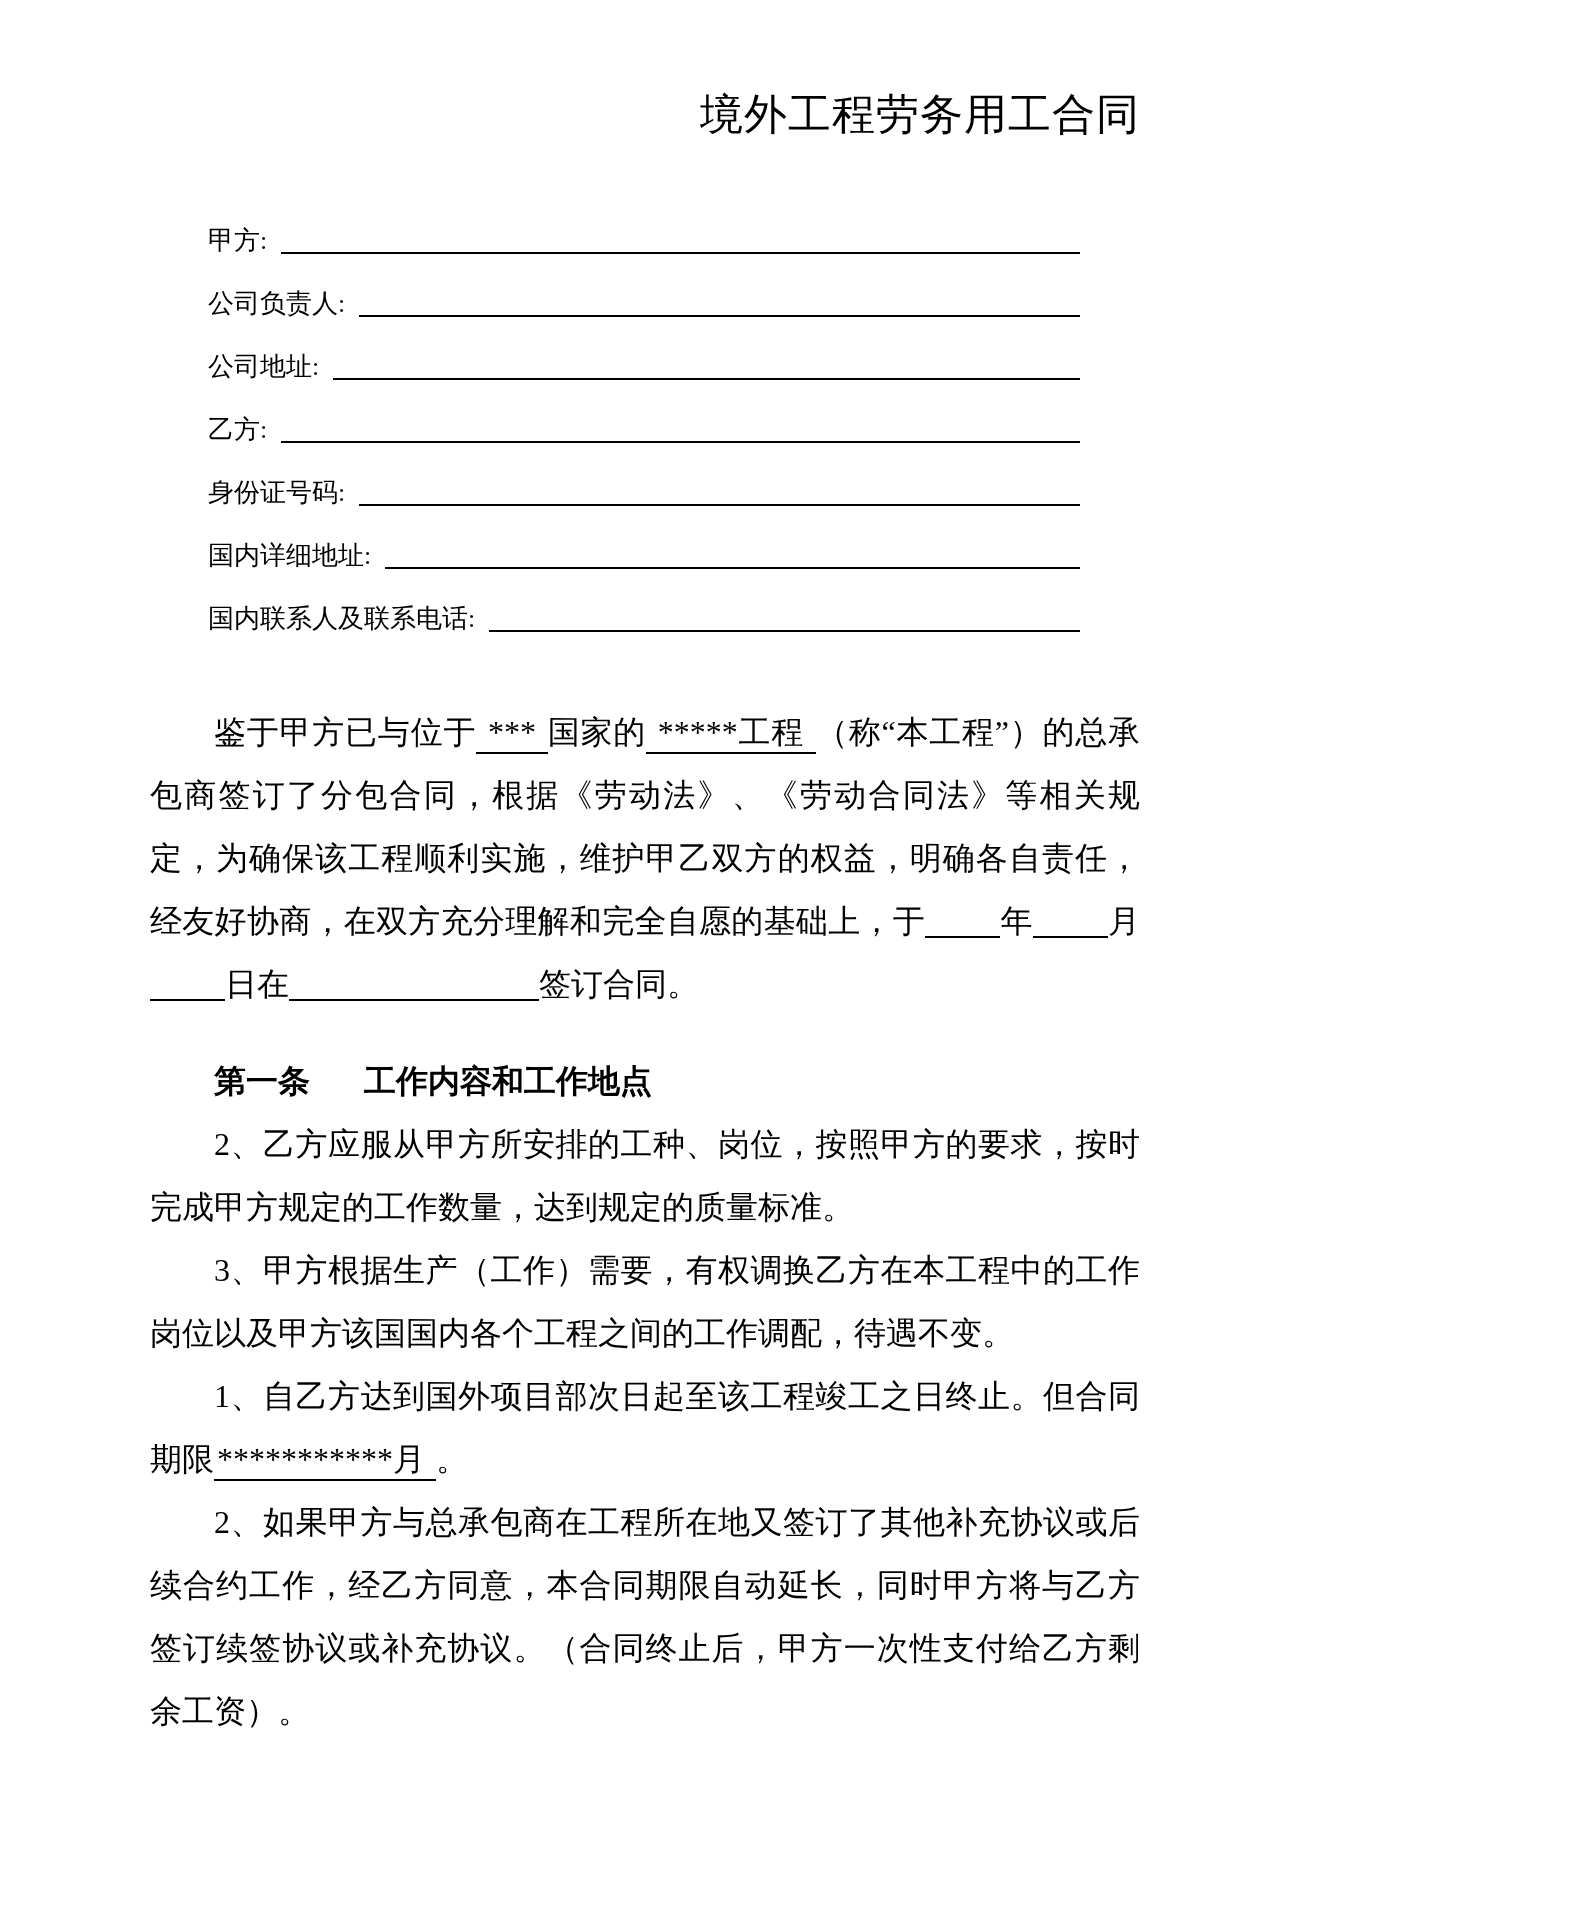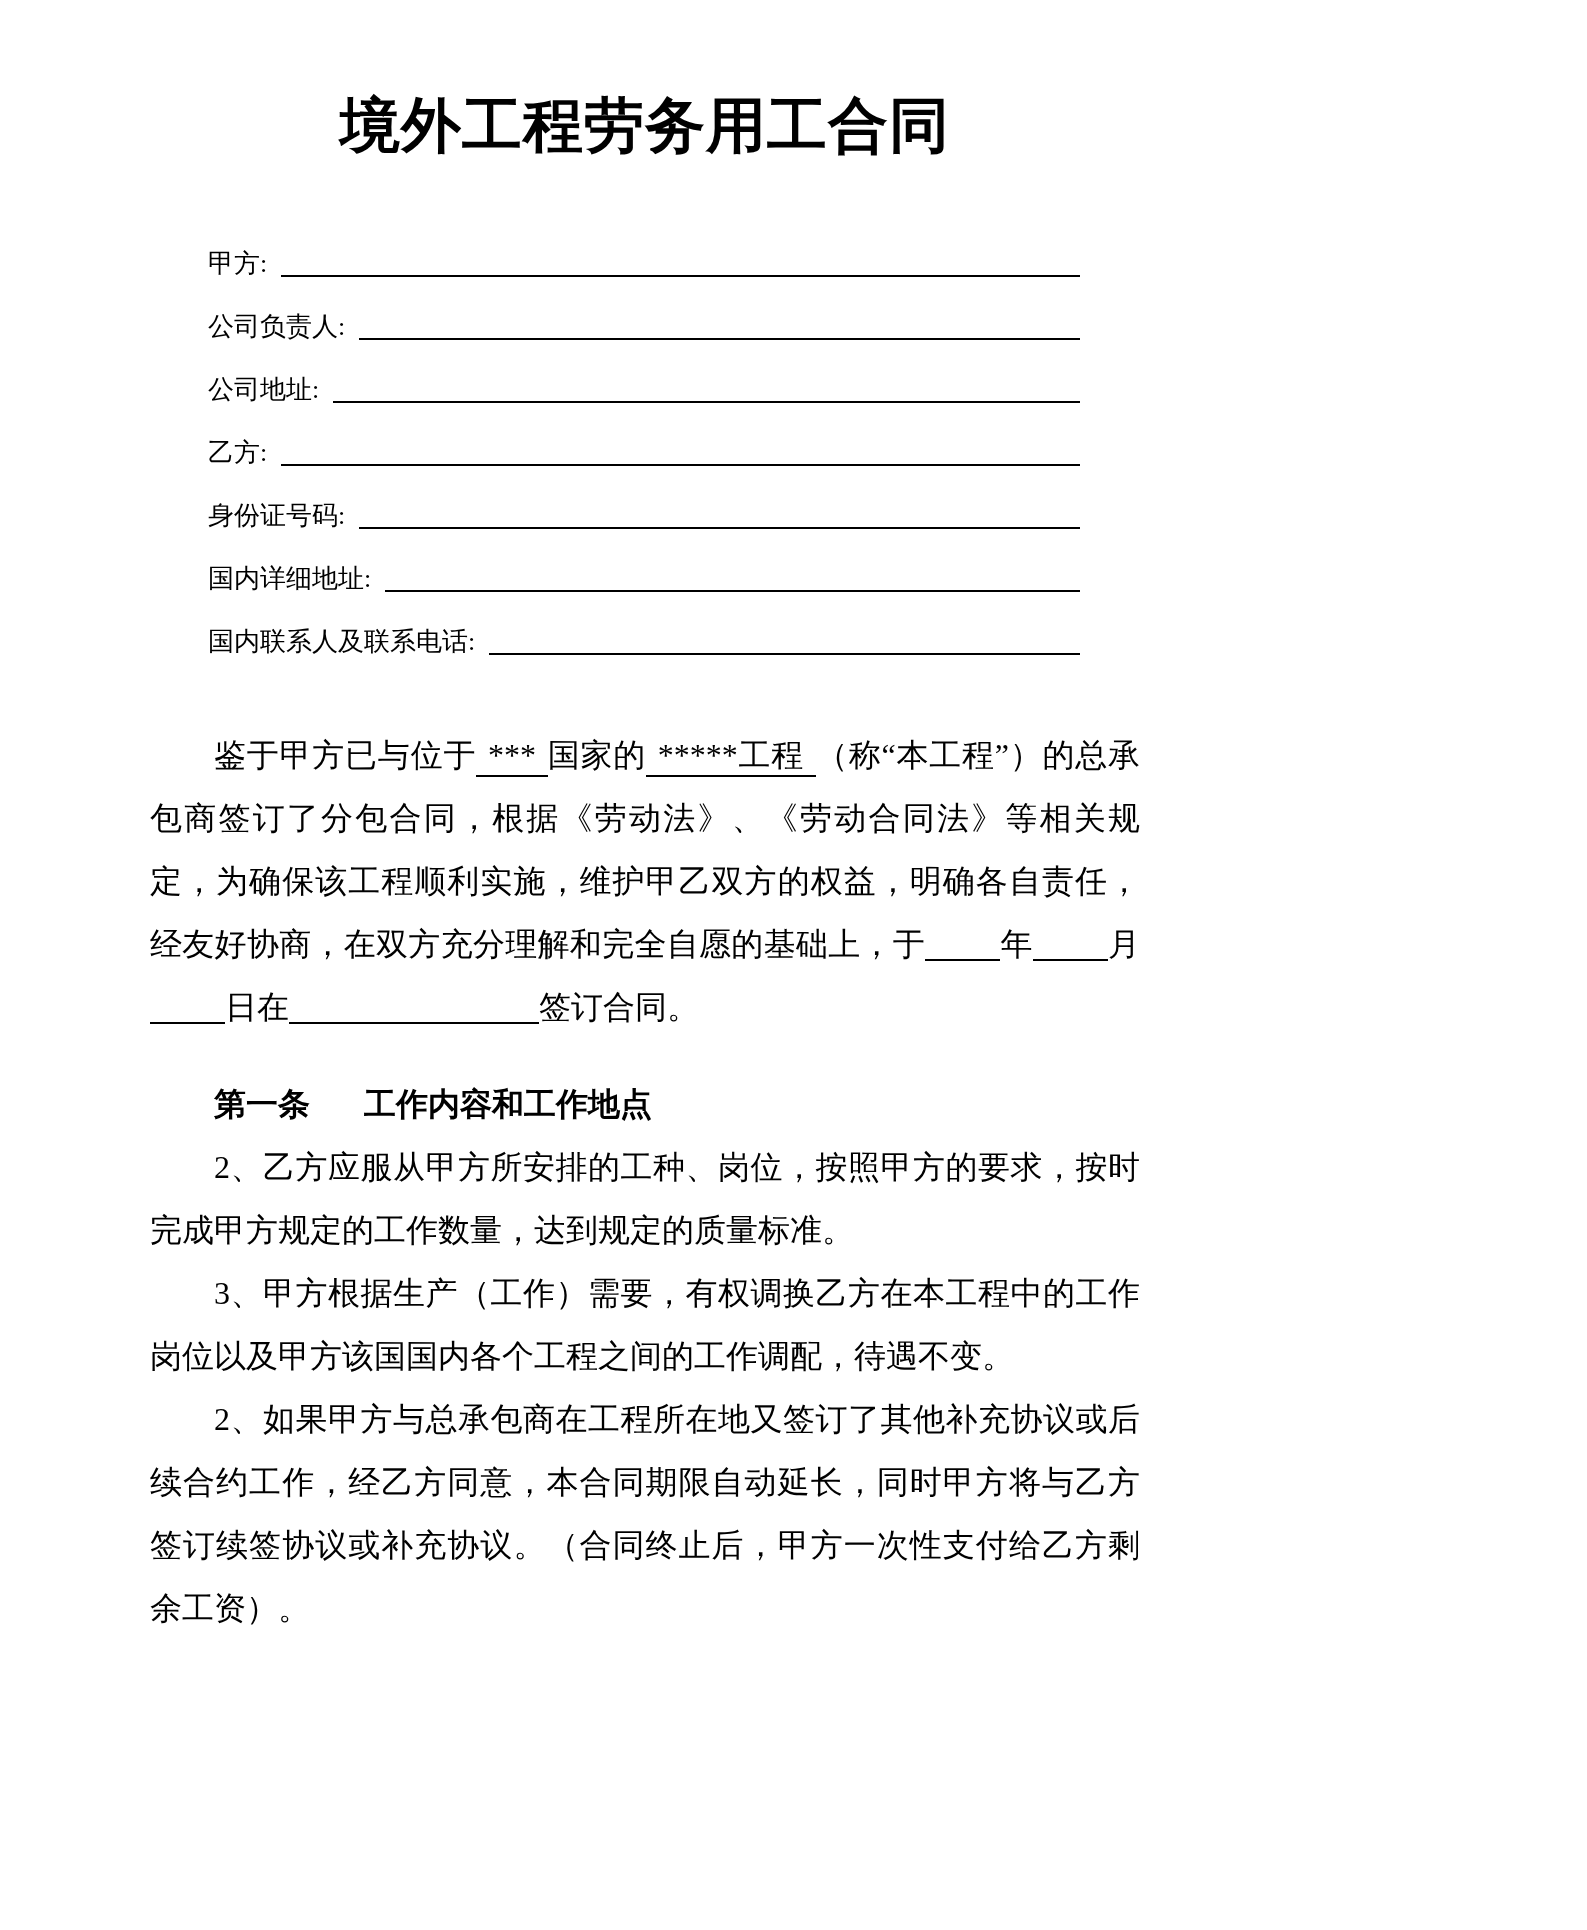--- a/index.html
+++ b/index.html
@@ -18,23 +18,23 @@
     background: #ffffff;
   }
   .content {
     position: absolute;
     left: 150px;
     top: 0;
     width: 990px;
   }
   .doc-title {
     margin: 86px 0 56px 0;
-    text-align: center;
-    font-size: 60px;
-    font-weight: bold;
+    text-align: right;
+    font-size: 43px;
+    font-weight: normal;
     letter-spacing: 1px;
   }
   .form-block {
     width: 930px;
     padding-left: 58px;
   }
   .form-row {
     display: flex;
     align-items: flex-end;
     height: 63px;
@@ -115,16 +115,17 @@
     <span class="flabel" data-name="form-field-label">国内联系人及联系电话:</span>
     <span class="fline" data-name="form-field-blank-line"></span>
   </div>
 </div>
 
     <div class="body-block" data-name="contract-body">
         <p class="para" data-name="intro-paragraph">鉴于甲方已与位于<span class="u" data-name="underlined-fill-in-text"> *** </span>国家的<span class="u" data-name="underlined-fill-in-text"> *****工程 </span>（称“本工程”）的总承包商签订了分包合同，根据《劳动法》、《劳动合同法》等相关规定，为确保该工程顺利实施，维护甲乙双方的权益，明确各自责任，经友好协商，在双方充分理解和完全自愿的基础上，于<span class="blank" data-name="blank-underline" style="width: 75px;"></span>年<span class="blank" data-name="blank-underline" style="width: 75px;"></span>月<span class="blank" data-name="blank-underline" style="width: 75px;"></span>日在<span class="blank" data-name="blank-underline" style="width: 250px;"></span>签订合同。</p>
         <div class="heading" data-name="section-heading"><span class="hnum" data-name="section-number">第一条</span><span data-name="section-title">工作内容和工作地点</span></div>
         <p class="para" data-name="contract-paragraph">2、乙方应服从甲方所安排的工种、岗位，按照甲方的要求，按时完成甲方规定的工作数量，达到规定的质量标准。</p>
         <p class="para" data-name="contract-paragraph">3、甲方根据生产（工作）需要，有权调换乙方在本工程中的工作岗位以及甲方该国国内各个工程之间的工作调配，待遇不变。</p>
+        <p class="para" data-name="contract-paragraph">1、自乙方达到国外项目部次日起至该工程竣工之日终止。但合同期限<span class="u" data-name="underlined-fill-in-text">***********月 </span>。</p>
         <p class="para" data-name="contract-paragraph">2、如果甲方与总承包商在工程所在地又签订了其他补充协议或后续合约工作，经乙方同意，本合同期限自动延长，同时甲方将与乙方签订续签协议或补充协议。（合同终止后，甲方一次性支付给乙方剩余工资）。</p>
       </div>
   </div>
 </div>
 
 </body></html>

